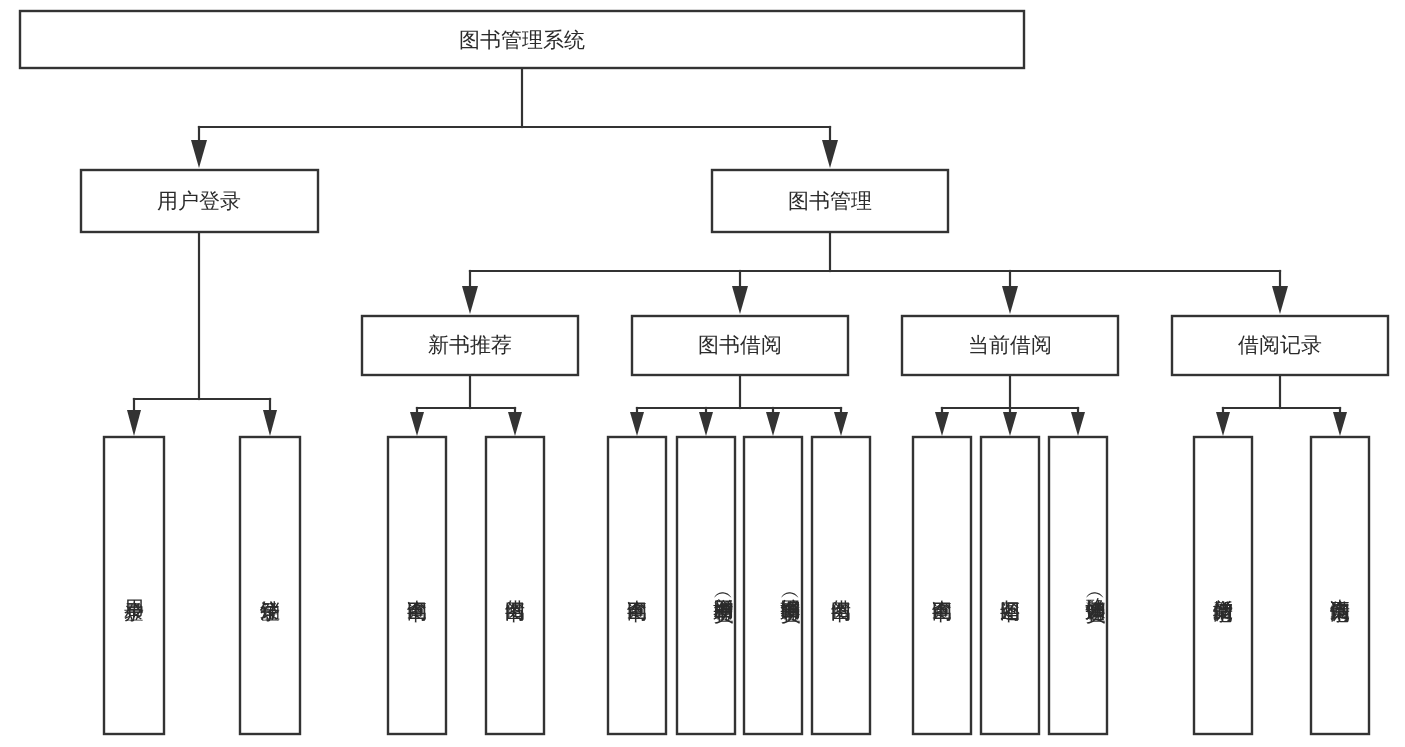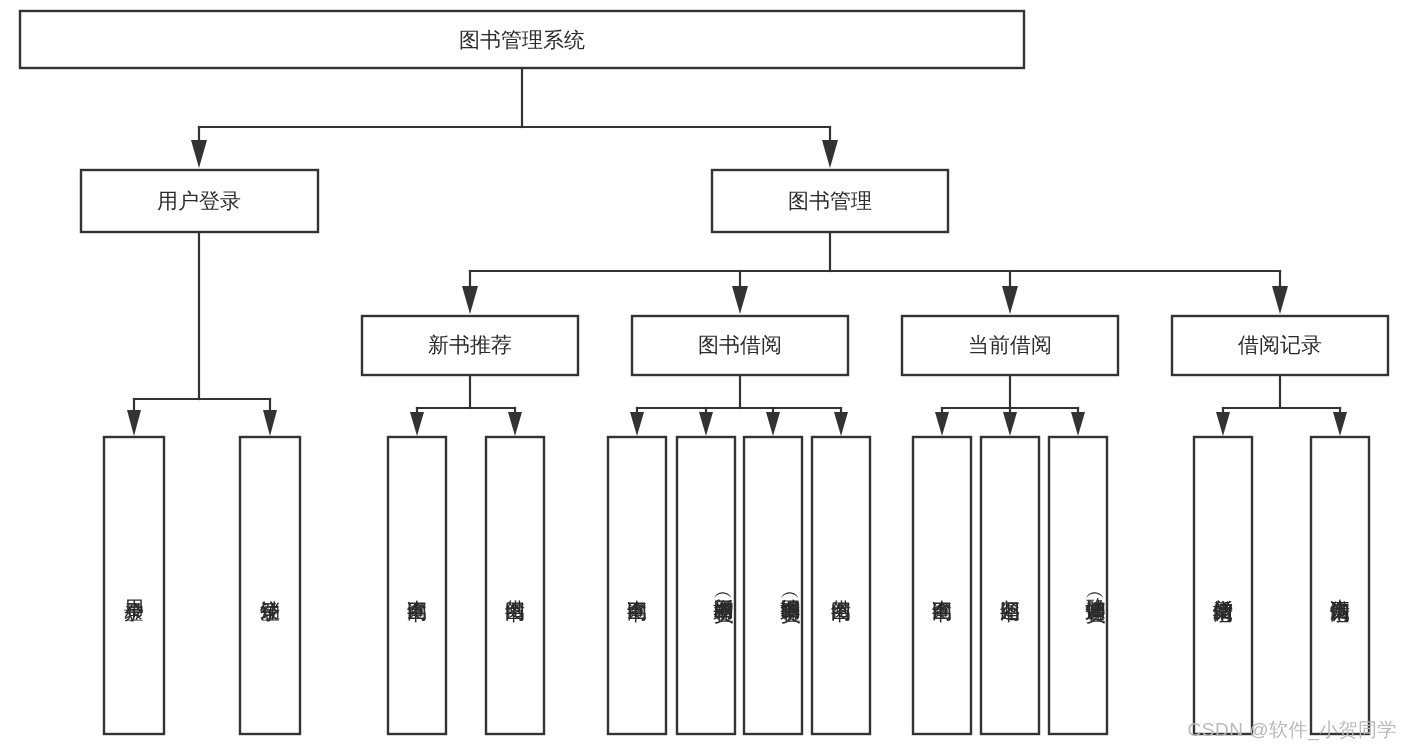--- a/index.html
+++ b/index.html
@@ -209,14 +209,13 @@
   <div class="vlabel" style="left:744px; top:441px; width:58px; height:290px; align-items:flex-start;">编辑图书（管理员）</div>
   <div class="vlabel" style="left:812px; top:437px; width:58px; height:297px;">借阅图书</div>
 
   <div class="vlabel" style="left:913px; top:437px; width:58px; height:297px;">查询图书</div>
   <div class="vlabel" style="left:981px; top:437px; width:58px; height:297px;">归还图书</div>
   <div class="vlabel" style="left:1049px; top:441px; width:58px; height:290px; align-items:flex-start;">确认归还（管理员）</div>
 
   <div class="vlabel" style="left:1194px; top:437px; width:58px; height:297px;">新增借阅记录</div>
   <div class="vlabel" style="left:1311px; top:437px; width:58px; height:297px;">查询借阅记录</div>
 
-  <div class="watermark">CSDN @软件_小贺同学</div>
 </div>
 
 </body></html>

